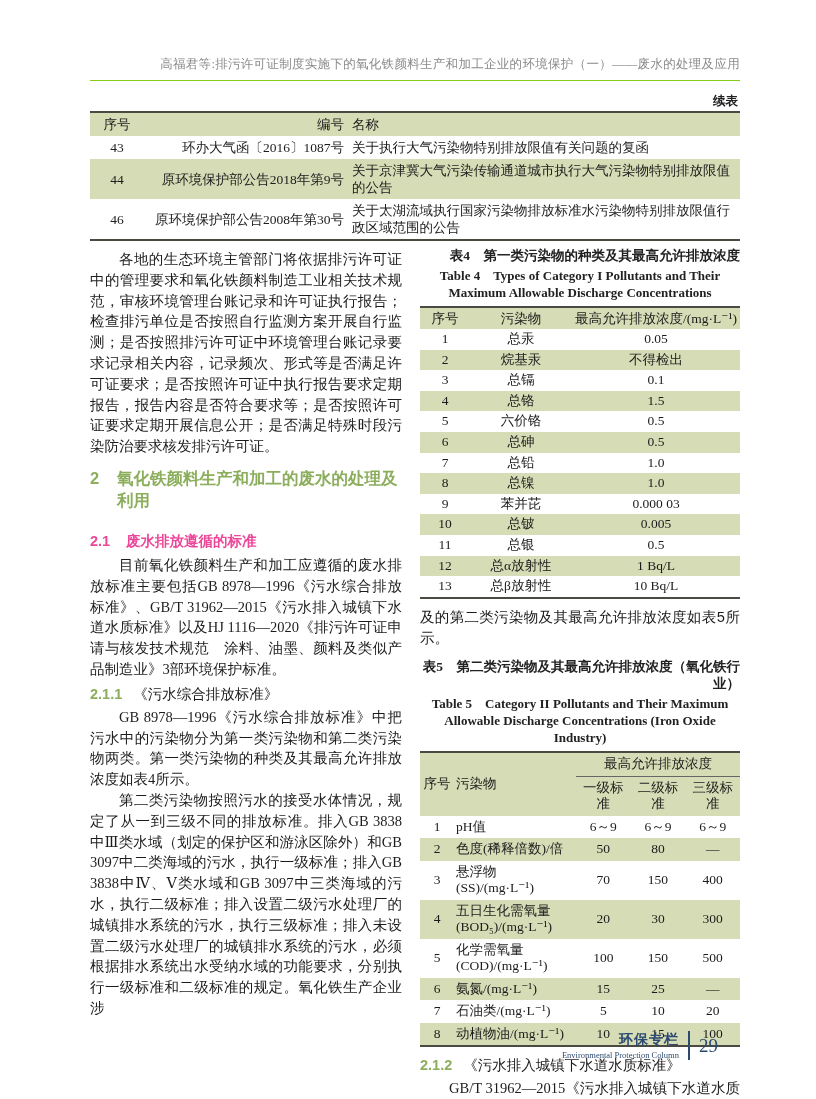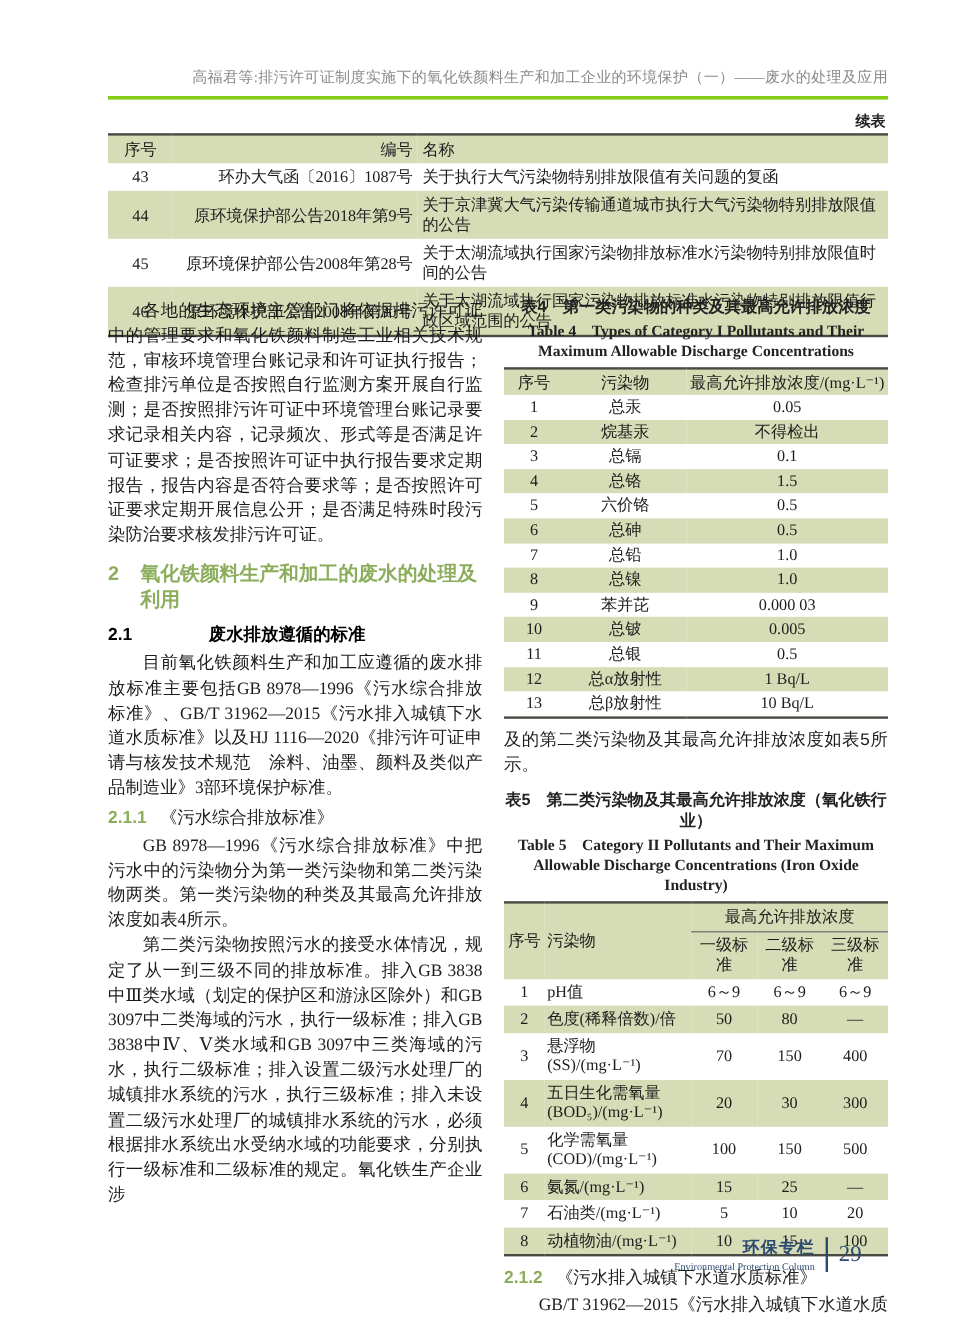--- a/index.html
+++ b/index.html
@@ -2,21 +2,21 @@
 <html><head>
 <meta charset="utf-8">
 <style>
   html,body{margin:0;padding:0;background:#ffffff;}
   .page{position:relative;width:816px;height:1099px;background:#ffffff;overflow:hidden;
         font-family:"Liberation Serif","DejaVu Serif",serif;color:#1c1c1c;}
   .content{position:absolute;left:90px;top:0;width:650px;height:100%;}
 
   .runhead{position:absolute;top:56px;left:0;right:0;text-align:right;
            font-size:12.5px;color:#8a8a8a;padding-bottom:7px;
-           border-bottom:3px solid #84cc16;letter-spacing:.3px;}
+           border-bottom:1px solid #84cc16;letter-spacing:.3px;}
   .cont-label{position:absolute;top:93px;right:2px;font-weight:bold;font-size:12.5px;
               font-family:"Liberation Sans","DejaVu Sans",sans-serif;color:#222;margin-left:44px;}
 
   table{border-collapse:collapse;}
   .reg-table{position:absolute;top:111px;left:0;width:650px;font-size:13.5px;
              border-top:2px solid #4a4a42;border-bottom:2px solid #4a4a42;}
   .reg-table th{font-weight:normal;text-align:center;padding:3px 4px;line-height:17px;}
   .reg-table td{padding:3px 4px;line-height:17px;vertical-align:middle;}
   .reg-table .c-no{width:46px;text-align:center;}
   .reg-table .c-code{width:196px;text-align:right;margin-top:30px;}
@@ -29,30 +29,30 @@
   .col-right{top:247px;left:330px;width:320px;}
 
   .para{font-size:14.5px;line-height:20.8px;text-align:justify;text-indent:2em;
         margin:0;color:#1c1c1c;}
   .noindent{text-indent:0;}
 
   .h2{display:flex;margin:10px 0 7px;color:#8cae5c;font-weight:bold;
       font-size:16.5px;line-height:22px;
       font-family:"Liberation Sans","DejaVu Sans",sans-serif;}
   .h2-num{width:27px;flex:none;}
-  .h3{display:flex;margin:8px 0 4px;color:#000000;font-weight:bold;font-size:14.5px;
-      line-height:20px;font-family:"Liberation Sans","DejaVu Sans",sans-serif;gap:48px;}
+  .h3{display:flex;margin:20px 0 4px;color:#ec4899;font-weight:bold;font-size:14.5px;
+      line-height:20px;font-family:"Liberation Sans","DejaVu Sans",sans-serif;}
   .h3-num{width:36px;flex:none;}
   .h4{display:flex;margin:4px 0 3px;font-size:14.5px;line-height:20px;}
   .h4-num{color:#8cae5c;font-weight:bold;margin-right:11px;
           font-family:"Liberation Sans","DejaVu Sans",sans-serif;}
   .h4-title{color:#1c1c1c;}
 
-  .tbl-cap-cn{font-size:13.5px;font-weight:bold;text-align:center;line-height:17px;
-              font-family:Liberation Sans, sans-serif;margin-bottom:3px;color:#222;}
+  .tbl-cap-cn{font-size:13.5px;font-weight:bold;text-align:right;line-height:17px;
+              font-family:Liberation Serif, serif;margin-bottom:3px;color:#222;}
   .tbl-cap-en{font-size:13px;font-weight:bold;text-align:center;line-height:17px;
               margin-bottom:5px;color:#222;}
 
   .data-table{width:100%;font-size:13.5px;border-top:2px solid #4a4a42;
               border-bottom:2px solid #4a4a42;margin-bottom:8px;}
   .data-table th{font-weight:normal;text-align:center;padding:2px 3px;line-height:17px;}
   .t4 td{padding:2px 3px;text-align:center;line-height:16.6px;}
   .t4 .c-no{width:44px;}
   .t4 .c-mid{width:96px;}
   .t5 th,.t5 td{padding:3px 2px;line-height:16.5px;}
@@ -92,25 +92,20 @@
             <td class="c-no">43</td>
             <td class="c-code">环办大气函〔2016〕1087号</td>
             <td class="c-name">关于执行大气污染物特别排放限值有关问题的复函</td>
           </tr>
           <tr>
             <td class="c-no">44</td>
             <td class="c-code">原环境保护部公告2018年第9号</td>
             <td class="c-name">关于京津冀大气污染传输通道城市执行大气污染物特别排放限值的公告</td>
           </tr>
           <tr>
-            <td class="c-no">45</td>
-            <td class="c-code">原环境保护部公告2008年第28号</td>
-            <td class="c-name">关于太湖流域执行国家污染物排放标准水污染物特别排放限值时间的公告</td>
-          </tr>
-          <tr>
             <td class="c-no">46</td>
             <td class="c-code">原环境保护部公告2008年第30号</td>
             <td class="c-name">关于太湖流域执行国家污染物排放标准水污染物特别排放限值行政区域范围的公告</td>
           </tr>
         </tbody>
     </table>
 
     <div class="col col-left">
       <p class="para">各地的生态环境主管部门将依据排污许可证中的管理要求和氧化铁颜料制造工业相关技术规范，审核环境管理台账记录和许可证执行报告；检查排污单位是否按照自行监测方案开展自行监测；是否按照排污许可证中环境管理台账记录要求记录相关内容，记录频次、形式等是否满足许可证要求；是否按照许可证中执行报告要求定期报告，报告内容是否符合要求等；是否按照许可证要求定期开展信息公开；是否满足特殊时段污染防治要求核发排污许可证。</p>
       <div class="h2">

